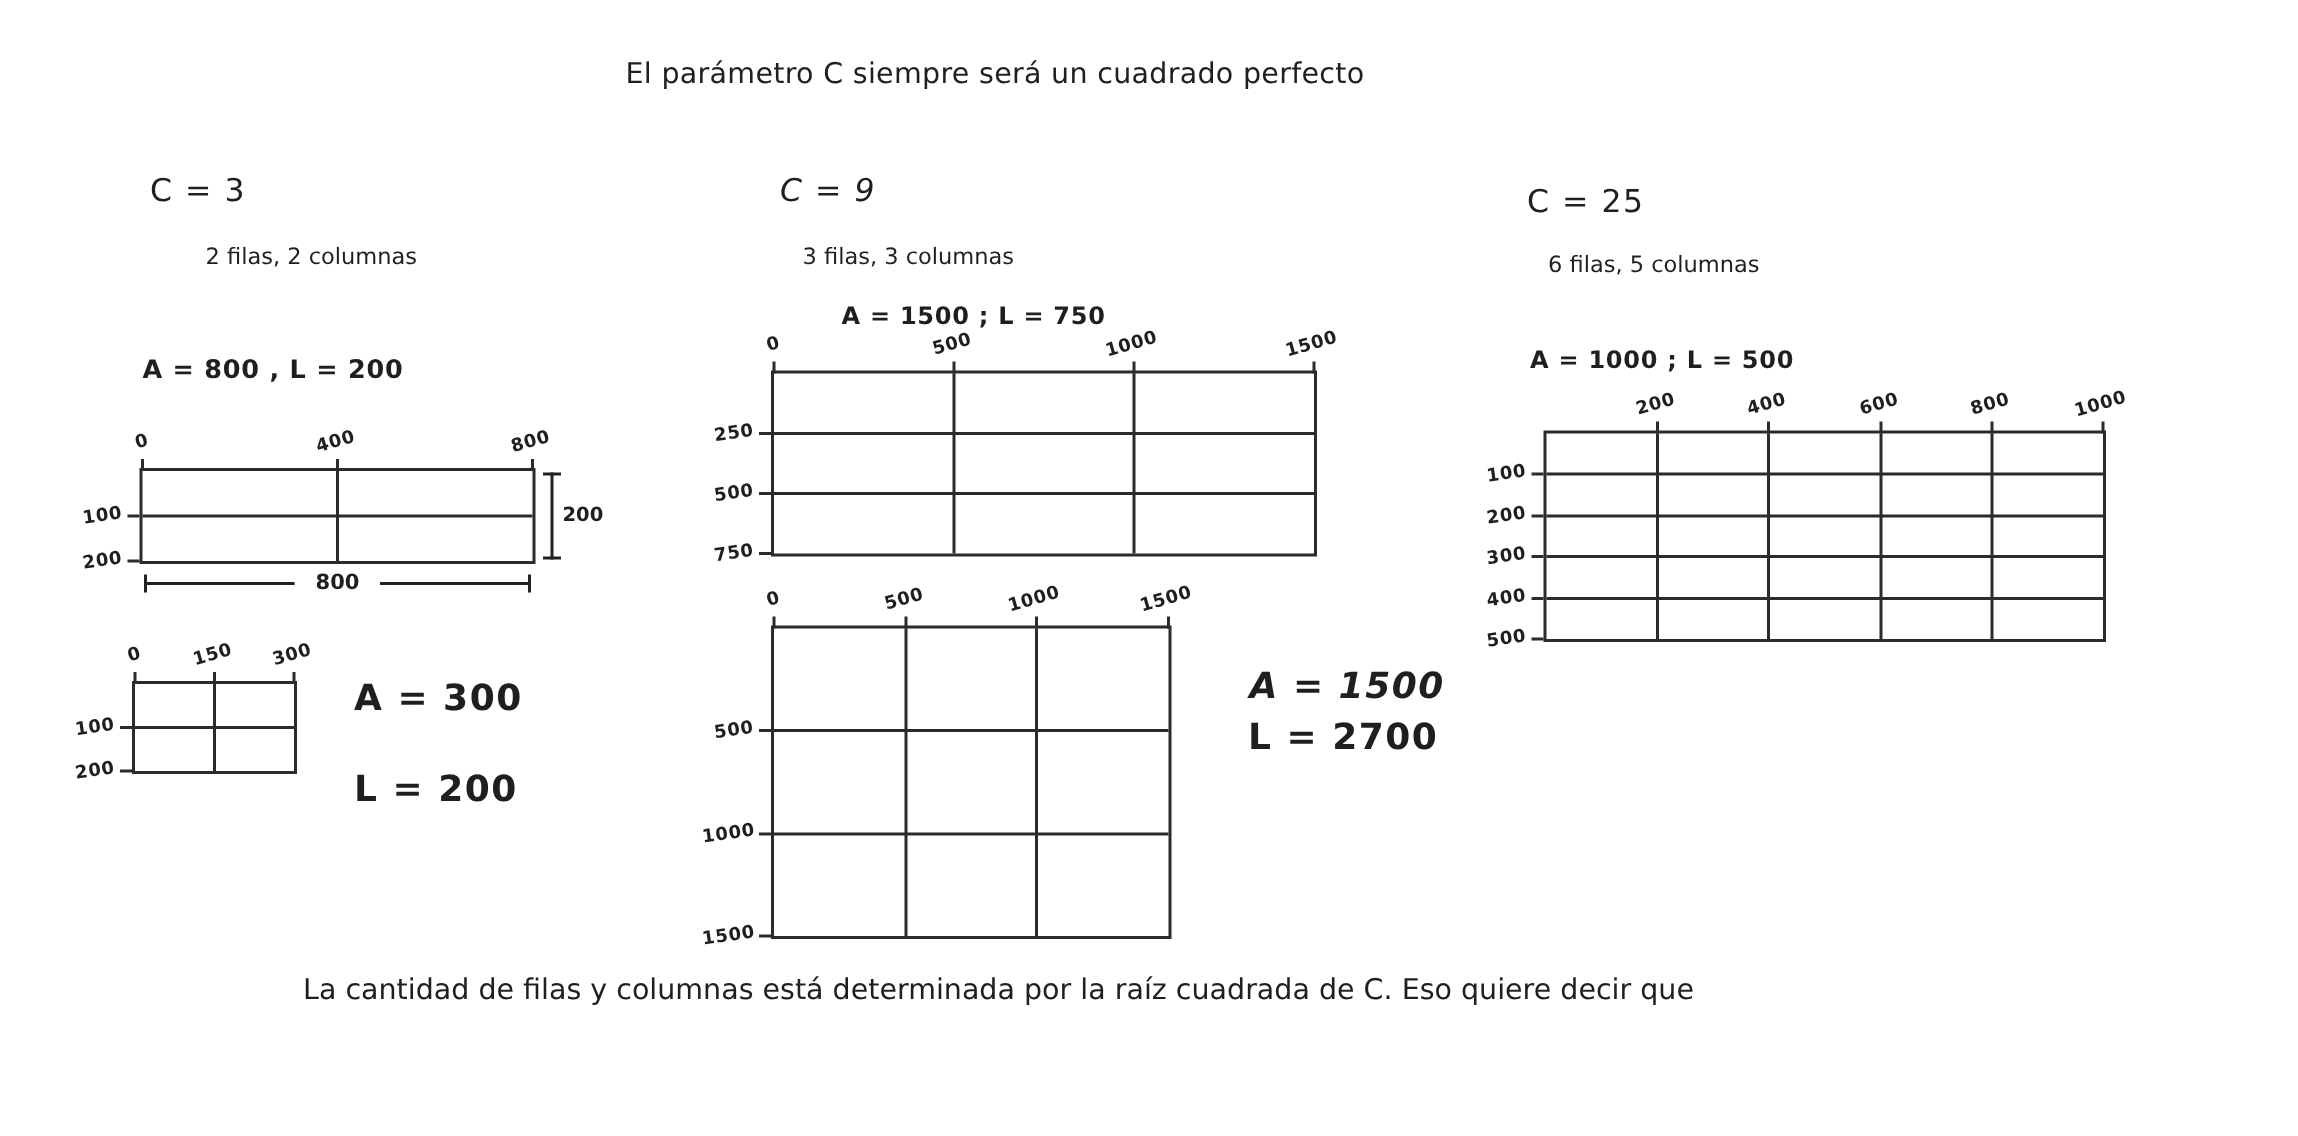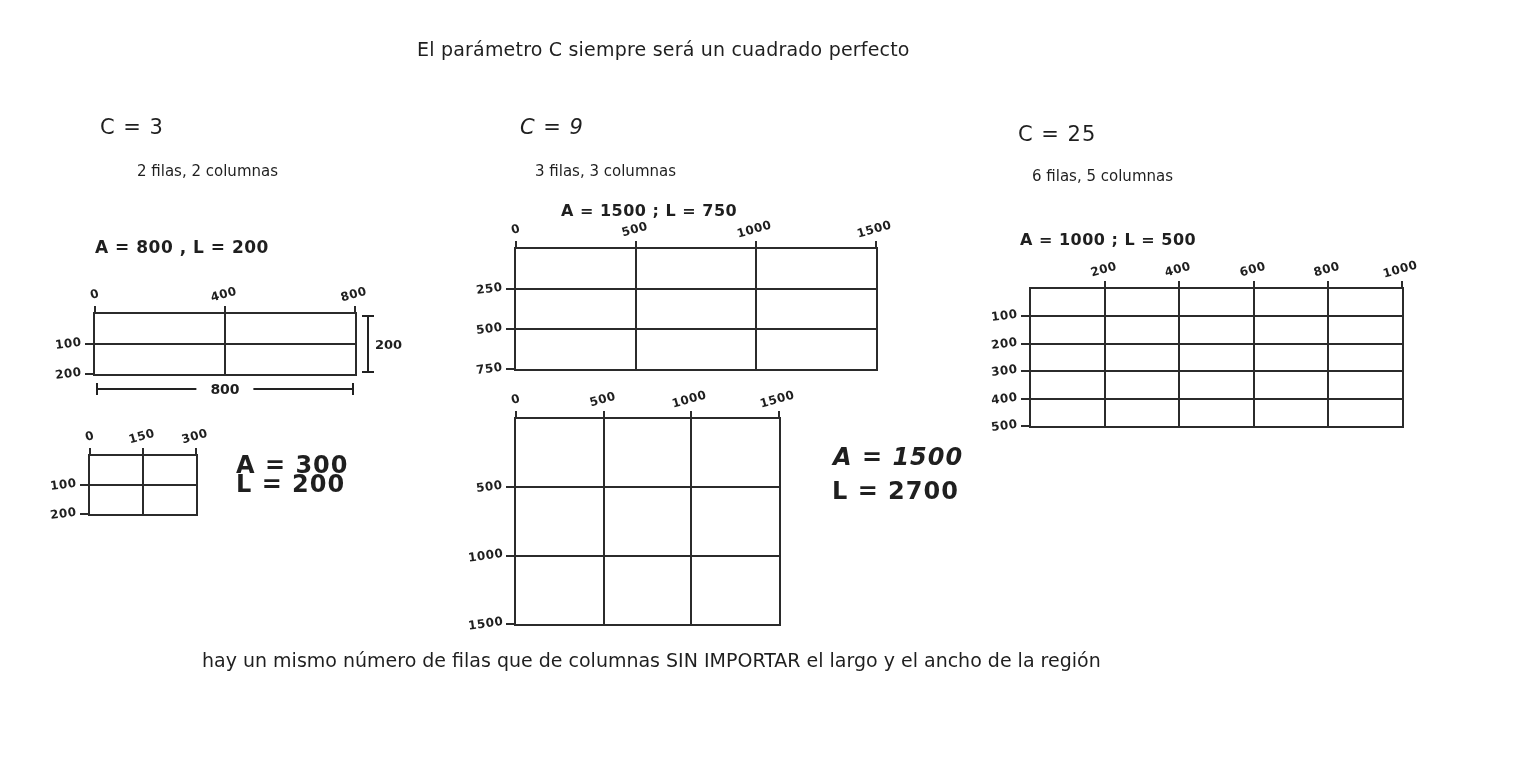--- a/index.html
+++ b/index.html
@@ -86,21 +86,21 @@
     <div class="xtickmark" style="left: 50%;"></div>
     <span class="xtick" style="left: 50%;">150</span>
     <div class="xtickmark" style="left: 100%;"></div>
     <span class="xtick" style="left: 100%;">300</span>
     <div class="ytickmark" style="top: 50%;"></div>
     <span class="ytick" style="top: 50%;">100</span>
     <div class="ytickmark" style="top: 100%;"></div>
     <span class="ytick" style="top: 100%;">200</span>
   </div>
 <div class="abs side-label" style="left:236px;top:451px;">A = 300</div>
-<div class="abs side-label" style="left:236px;top:470px;">L = 200</div>
+<div class="abs side-label" style="left:236px;top:512px;">L = 200</div>
 
 <div class="abs heading" style="left:520px;top:115px;font-style:italic;">C = 9</div>
 <div class="abs subheading" style="left:535px;top:162px;">3 filas, 3 columnas</div>
 <div class="abs caption" style="left:561px;top:201px;">A = 1500 ;   L = 750</div>
 
 <div class="grid-box" style="left:514px;top:247px;width:364px;height:124px;">
     <div class="vline" style="left: 33.3333%;"></div>
     <div class="vline" style="left: 66.6667%;"></div>
     <div class="hline" style="top: 33.3333%;"></div>
     <div class="hline" style="top: 66.6667%;"></div>
@@ -172,14 +172,14 @@
     <span class="ytick" style="top: 40%;">200</span>
     <div class="ytickmark" style="top: 60%;"></div>
     <span class="ytick" style="top: 60%;">300</span>
     <div class="ytickmark" style="top: 80%;"></div>
     <span class="ytick" style="top: 80%;">400</span>
     <div class="ytickmark" style="top: 100%;"></div>
     <span class="ytick" style="top: 100%;">500</span>
   </div>
 
 <div class="abs footer-text" style="left:202px;top:645px;">
-  <div>hay un mismo número de filas que de columnas SIN IMPORTAR el largo y el ancho de la región</div>
+  <div>La cantidad de filas y columnas está determinada por la raíz cuadrada de C. Eso quiere decir que</div>
 </div>
 
 </body></html>

